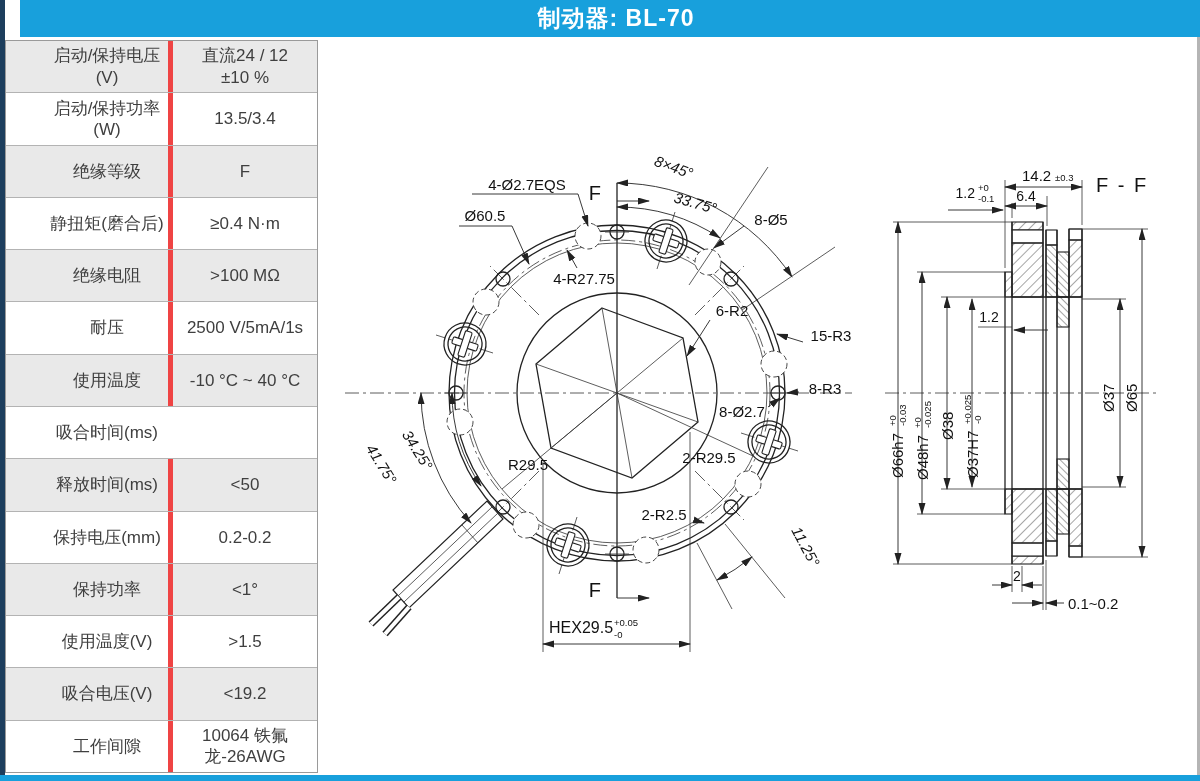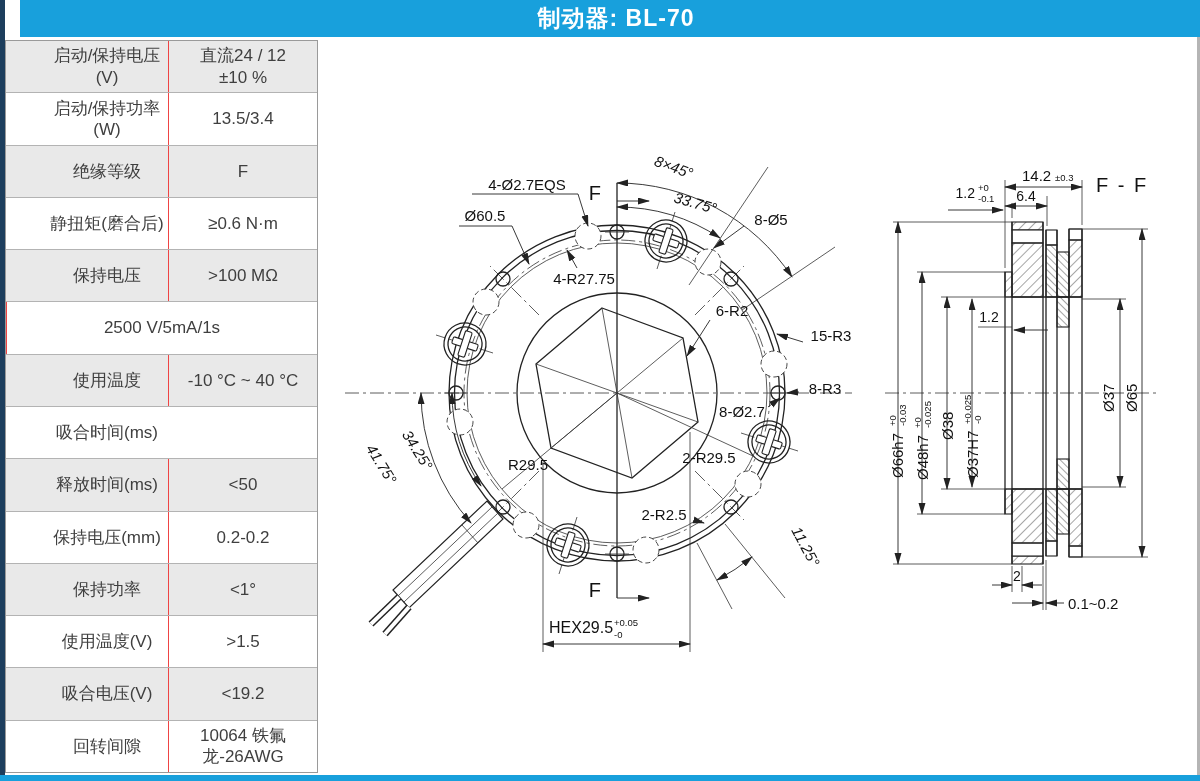--- a/index.html
+++ b/index.html
@@ -20,21 +20,21 @@
     position:absolute;left:5px;top:40px;width:313px;height:733px;
     border:1px solid #9a9a9a;box-sizing:border-box;
     display:flex;flex-direction:column;background:#ffffff;
   }
   .spec-row{flex:1;display:flex;border-top:1px solid #b3b3b3;}
   .spec-row:first-child{border-top:none;}
   .spec-row.alt{background:#e9e9e9;}
   .spec-cell{display:flex;align-items:center;justify-content:center;text-align:center;
     font-size:17px;line-height:1.25;white-space:pre-line;padding:2px 4px;box-sizing:border-box;}
   .spec-label{width:162px;padding-left:44px;}
-  .spec-value{flex:1;border-left:1px solid #ef4444;}
+  .spec-value{flex:1;border-left:5px solid #ef4444;}
   svg{position:absolute;left:0;top:0;}
   svg text{font-family:"Liberation Sans","DejaVu Sans",sans-serif;fill:#111;}
   .ln{stroke:#222;fill:none;stroke-width:1.3;}
   .thin{stroke:#333;fill:none;stroke-width:0.8;}
   .cl{stroke:#333;fill:none;stroke-width:0.8;stroke-dasharray:14 4 3 4;}
   .dsh{stroke:#333;fill:#fff;stroke-width:0.9;stroke-dasharray:5 3;}
   .dim{stroke:#222;fill:none;stroke-width:0.9;}
   .t15{font-size:15px;}
   .t14{font-size:14px;}
   .t16{font-size:16px;}
@@ -61,27 +61,28 @@
     <div class="spec-row">
       <div class="spec-cell spec-label">启动/保持功率(W)</div>
       <div class="spec-cell spec-value">13.5/3.4</div>
     </div>
     <div class="spec-row alt">
       <div class="spec-cell spec-label">绝缘等级</div>
       <div class="spec-cell spec-value">F</div>
     </div>
     <div class="spec-row">
       <div class="spec-cell spec-label">静扭矩(磨合后)</div>
-      <div class="spec-cell spec-value">≥0.6 N·m</div>
-    </div>
-    <div class="spec-row alt">
-      <div class="spec-cell spec-label">保持电压</div>
+      <div class="spec-cell spec-value">≥0.4 N·m</div>
+    </div>
+    <div class="spec-row alt">
+      <div class="spec-cell spec-label">绝缘电阻</div>
       <div class="spec-cell spec-value">&gt;100 MΩ</div>
     </div>
     <div class="spec-row">
+      <div class="spec-cell spec-label">耐压</div>
       <div class="spec-cell spec-value">2500 V/5mA/1s</div>
     </div>
     <div class="spec-row alt">
       <div class="spec-cell spec-label">使用温度</div>
       <div class="spec-cell spec-value">-10 °C ~ 40 °C</div>
     </div>
     <div class="spec-row">
       <div class="spec-cell spec-label">吸合时间(ms)</div>
     </div>
     <div class="spec-row alt">
@@ -98,21 +99,21 @@
     </div>
     <div class="spec-row">
       <div class="spec-cell spec-label">使用温度(V)</div>
       <div class="spec-cell spec-value">&gt;1.5</div>
     </div>
     <div class="spec-row alt">
       <div class="spec-cell spec-label">吸合电压(V)</div>
       <div class="spec-cell spec-value">&lt;19.2</div>
     </div>
     <div class="spec-row">
-      <div class="spec-cell spec-label">回转间隙</div>
+      <div class="spec-cell spec-label">工作间隙</div>
       <div class="spec-cell spec-value">10064 铁氟龙-26AWG</div>
     </div>
   </div>
 
 <svg width="1200" height="781" viewBox="0 0 1200 781">
   <defs>
     <marker id="ae" markerWidth="12" markerHeight="9" refX="11" refY="3.5" orient="auto-start-reverse" markerUnits="userSpaceOnUse">
       <path d="M0,0 L12,3.5 L0,7 z" fill="#222"></path>
     </marker>
     <pattern id="h1" width="7" height="7" patternUnits="userSpaceOnUse" patternTransform="rotate(45)">

